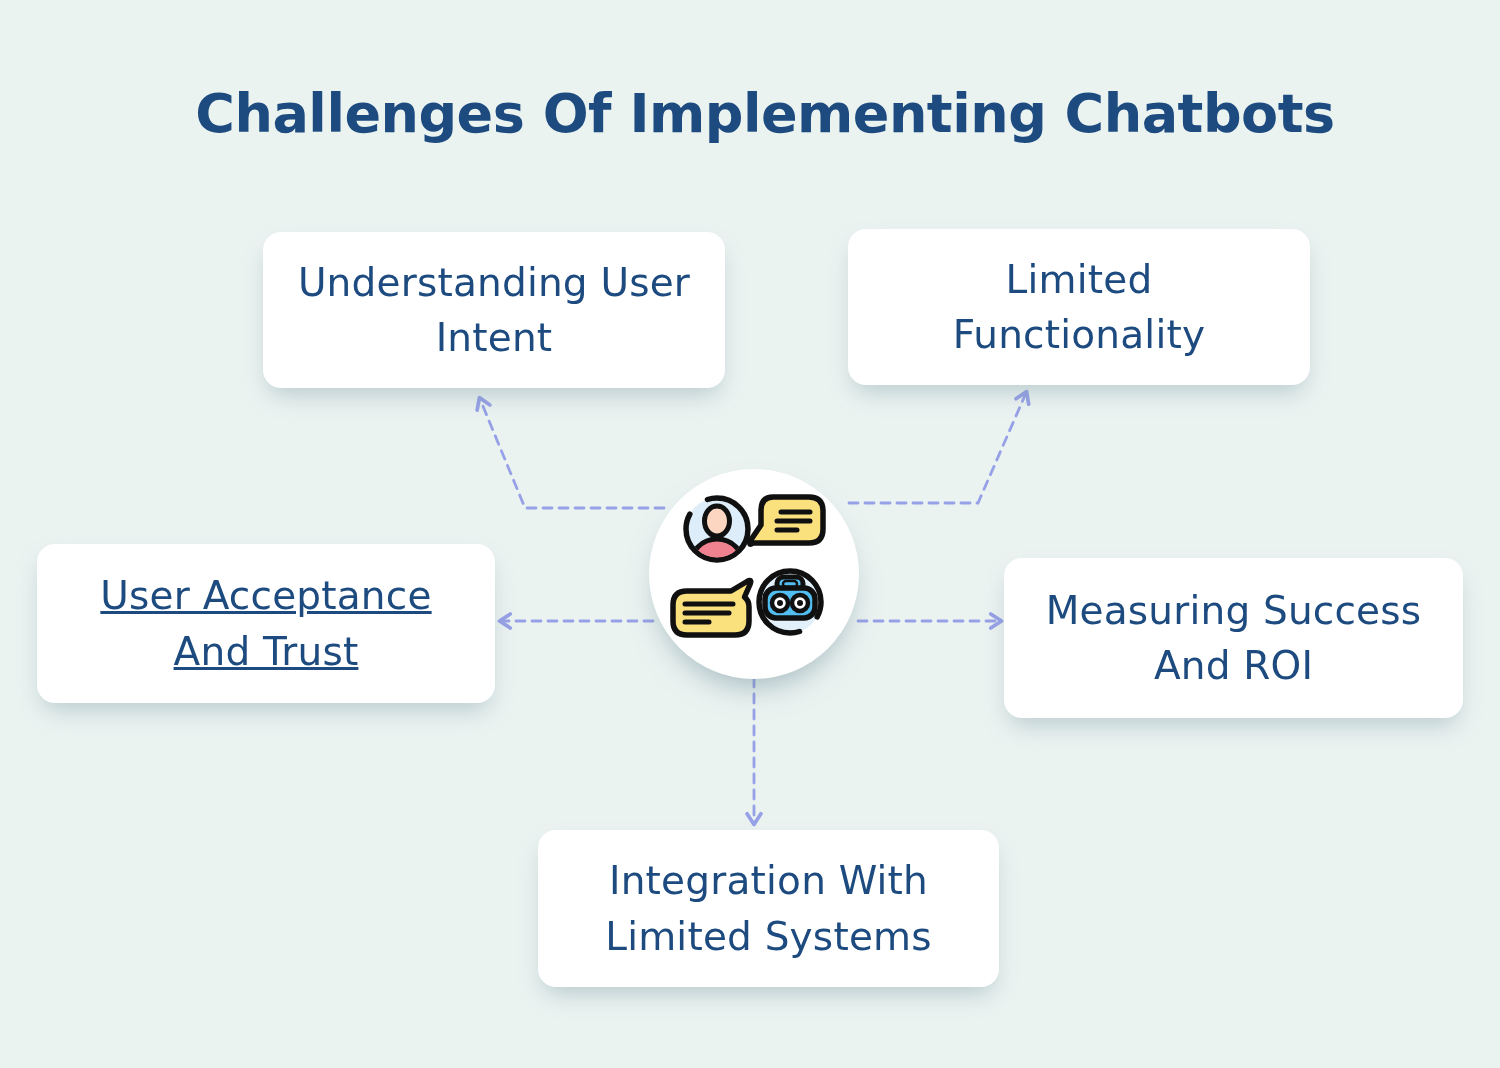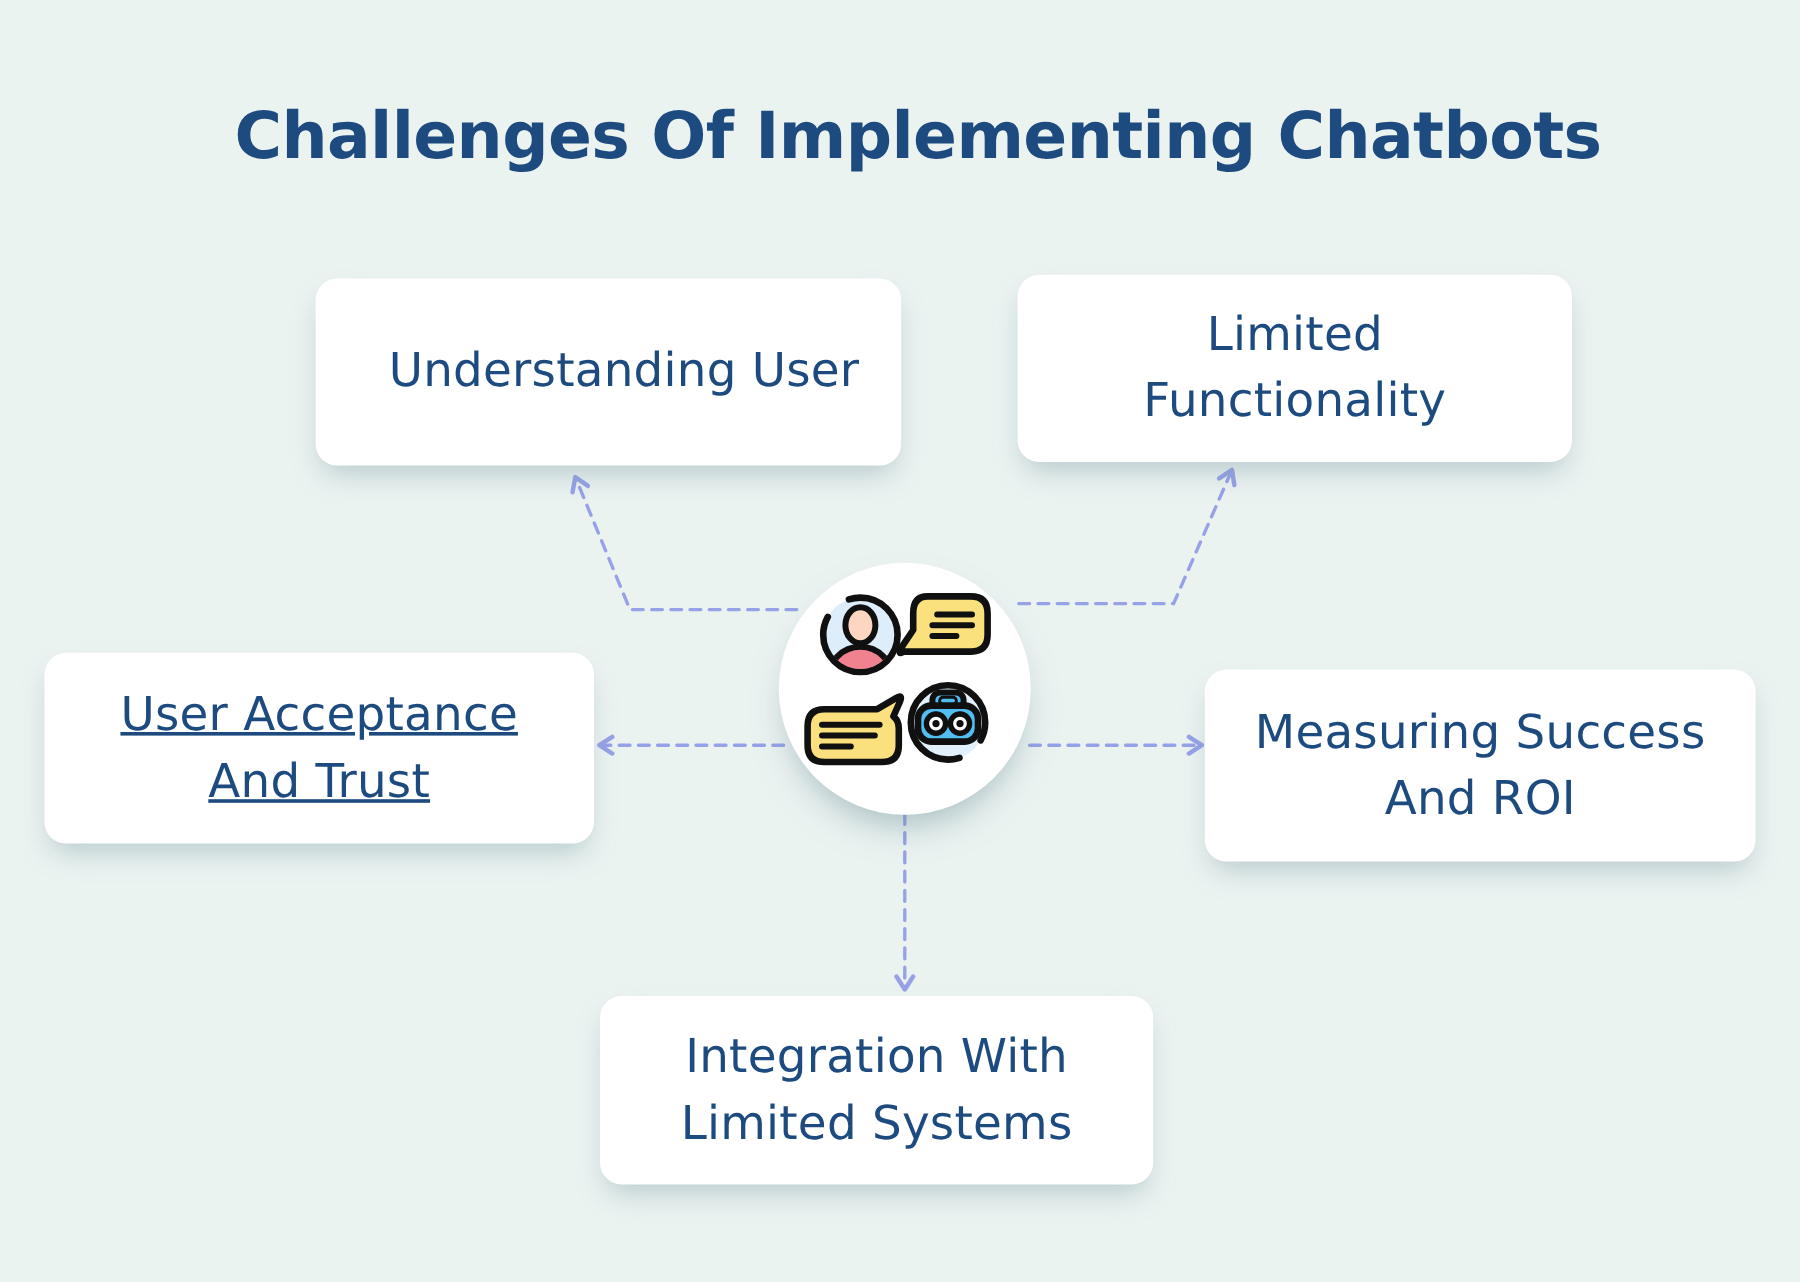--- a/index.html
+++ b/index.html
@@ -41,25 +41,25 @@
     display:flex;flex-direction:column;
     align-items:center;justify-content:center;
     text-align:center;
     color:#1d4b7f;
     font-size:39px;
     font-weight:500;
     line-height:1.42;
     letter-spacing:0.2px;
     z-index:2;
   }
-  .node-tl{left:263px;top:232px;width:462px;height:156px;padding-left:26px;}
+  .node-tl{left:263px;top:232px;width:462px;height:156px;}
   .node-tr{left:848px;top:229px;width:462px;height:156px;}
   .node-l {left:37px; top:544px;width:458px;height:159px;text-decoration:underline;}
   .node-r {left:1004px;top:543px;width:459px;height:160px;margin-top:15px;}
-  .node-b {left:500px;top:830px;width:461px;height:157px;}
+  .node-b {left:538px;top:830px;width:461px;height:157px;}
   .hub{
     position:absolute;
     left:649px;top:469px;width:210px;height:210px;
     background:#ffffff;border-radius:50%;
     box-shadow:0 16px 28px -8px rgba(105,138,150,0.50);
     z-index:3;
     display:flex;align-items:center;justify-content:center;
   }
   .hub svg{display:block;}
 </style>
@@ -78,20 +78,21 @@
     </defs>
     <path class="link" d="M664 508 L525 508 L480 399" marker-end="url(#arrowhead)"></path>
     <path class="link" d="M849 503 L978 503 L1026 393" marker-end="url(#arrowhead)"></path>
     <path class="link" d="M653 621 L501 621" marker-end="url(#arrowhead)"></path>
     <path class="link" d="M858 621 L1000 621" marker-end="url(#arrowhead)"></path>
     <path class="link" d="M754 678 L754 823" marker-end="url(#arrowhead)"></path>
   </svg>
 
   <div class="node node-tl">
     <div>Understanding User</div>
+    <div>Intent</div>
   </div>
 
   <div class="node node-tr">
     <div>Limited</div>
     <div>Functionality</div>
   </div>
 
   <div class="node node-l">
     <div>User Acceptance</div>
     <div>And Trust</div>

